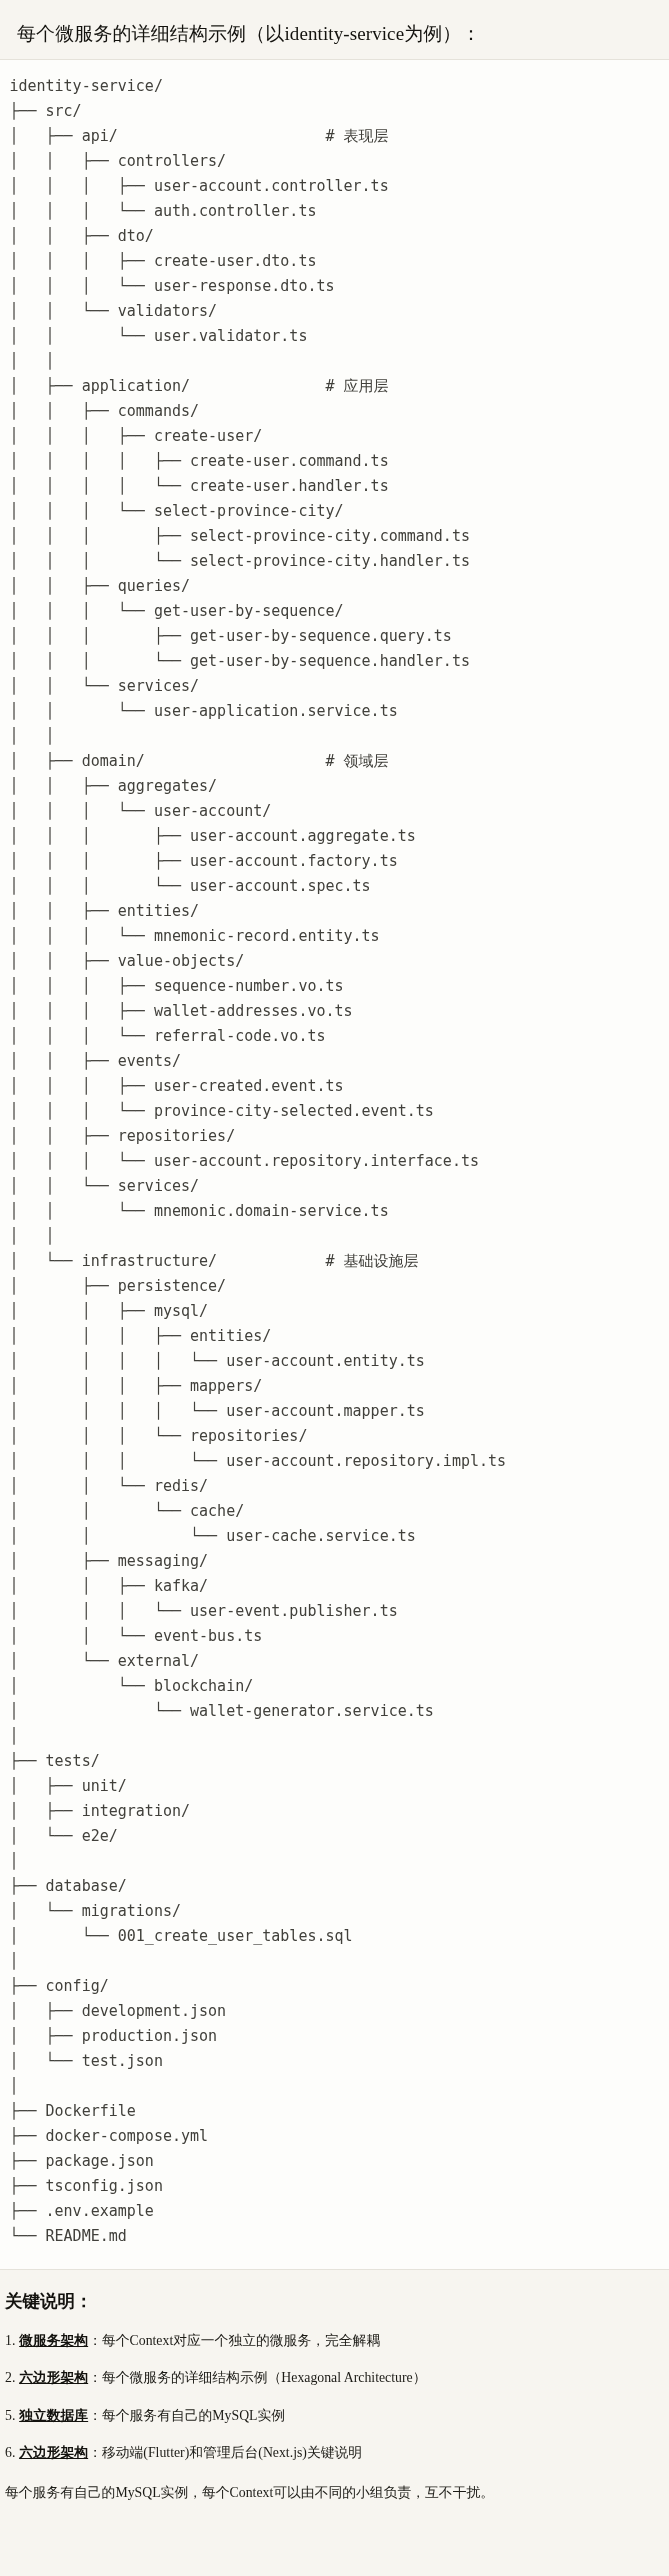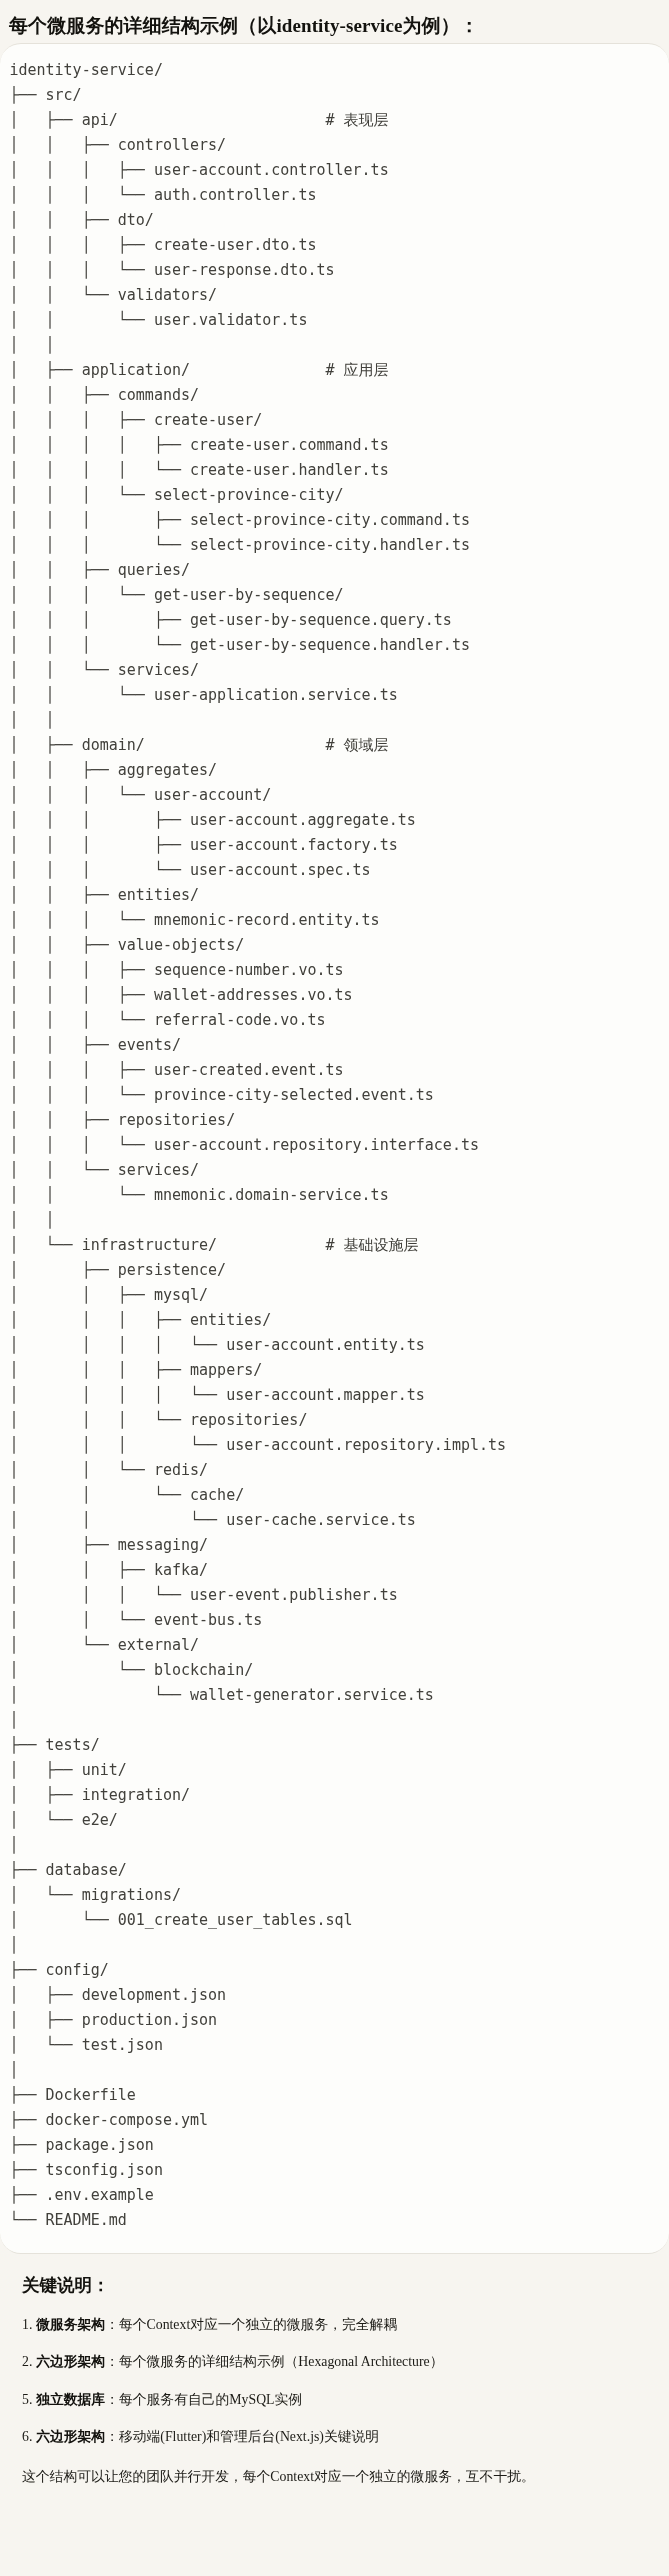--- a/index.html
+++ b/index.html
@@ -14,66 +14,66 @@
   html, body { margin: 0; padding: 0; }
   body {
     width: 669px;
     height: 2576px;
     overflow: hidden;
     background: var(--page-bg);
     font-family: "Liberation Serif", serif;
     color: var(--text);
   }
   .doc-title {
-    margin: 4px;
+    margin: 12px;
     padding: 8.1px 5px 0 5px;
     font-size: 19px;
     line-height: 27px;
-    font-weight: 700;
+    font-weight: 400;
     color: var(--heading);
     letter-spacing: 0.1px;
   }
   .code-block {
     margin-top: 3px;
     background: var(--code-bg);
     border-top: 0.6px solid var(--border);
     border-bottom: 0.6px solid var(--border);
-    border-radius: 21px;
   }
   .code-block pre {
     margin: 0;
     padding: 13.8px 12.5px 20px 9.4px;
     font-family: "DejaVu Sans Mono", monospace;
     font-size: 15px;
     line-height: 25px;
     color: var(--code-text);
     white-space: pre;
     overflow: hidden;
   }
   .notes {
-    padding: 0 22px;
+    padding: 0 5px;
   }
   .notes-heading {
     margin: 19px 0 0 0;
     font-size: 17.5px;
     line-height: 25px;
     font-weight: 700;
     color: var(--heading);
   }
   .note-item {
     margin: 16.3px 0 0 0;
     font-size: 13.8px;
     line-height: 21px;
   }
   .note-item .num {
     margin-right: 3.8px;
   }
   .note-item strong {
     font-weight: 700;
     color: var(--heading);
+    text-decoration: underline;
   }
   .closing {
     margin: 19px 0 0 0;
     font-size: 13.8px;
     line-height: 21px;
   }
 </style>
 </head>
 <body>
 
@@ -186,18 +186,18 @@
 
 
     <p class="note-item">
       <span class="num">5.</span><strong>独立数据库</strong><span>：每个服务有自己的MySQL实例</span>
     </p>
 
     <p class="note-item">
       <span class="num">6.</span><strong>六边形架构</strong><span>：移动端(Flutter)和管理后台(Next.js)关键说明</span>
     </p>
 
-    <p class="closing">这个结构可以让您的团队并行开发，每个Context对应一个独立的微服务，互不干扰。</p>
+    <p class="closing">每个服务有自己的MySQL实例，每个Context可以由不同的小组负责，互不干扰。</p>
 
   </section>
 
 </main>
 
 
 </body></html>

